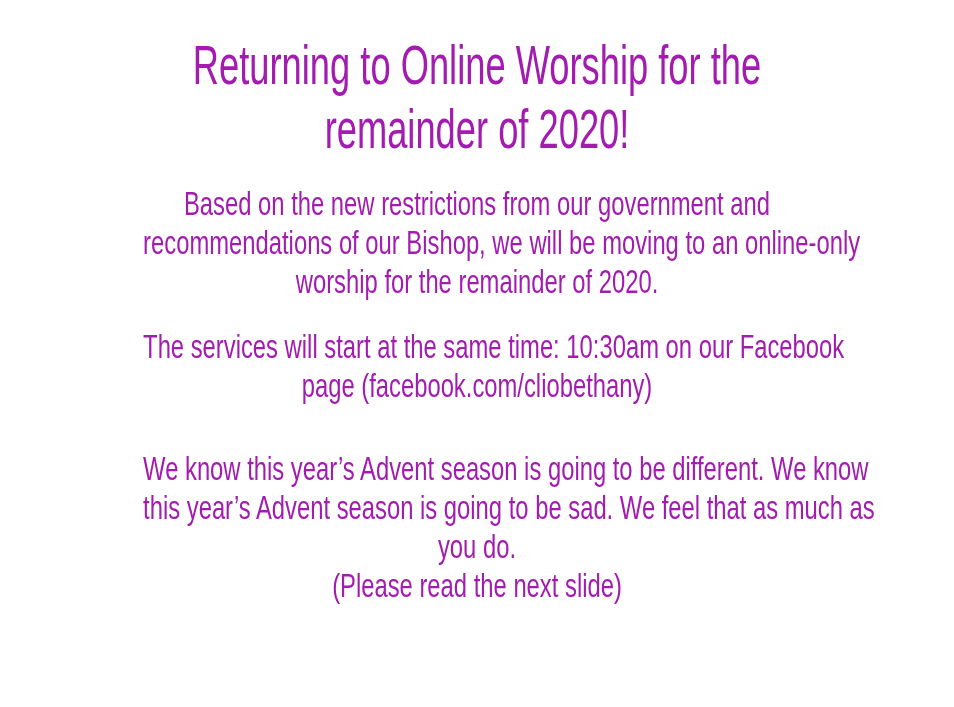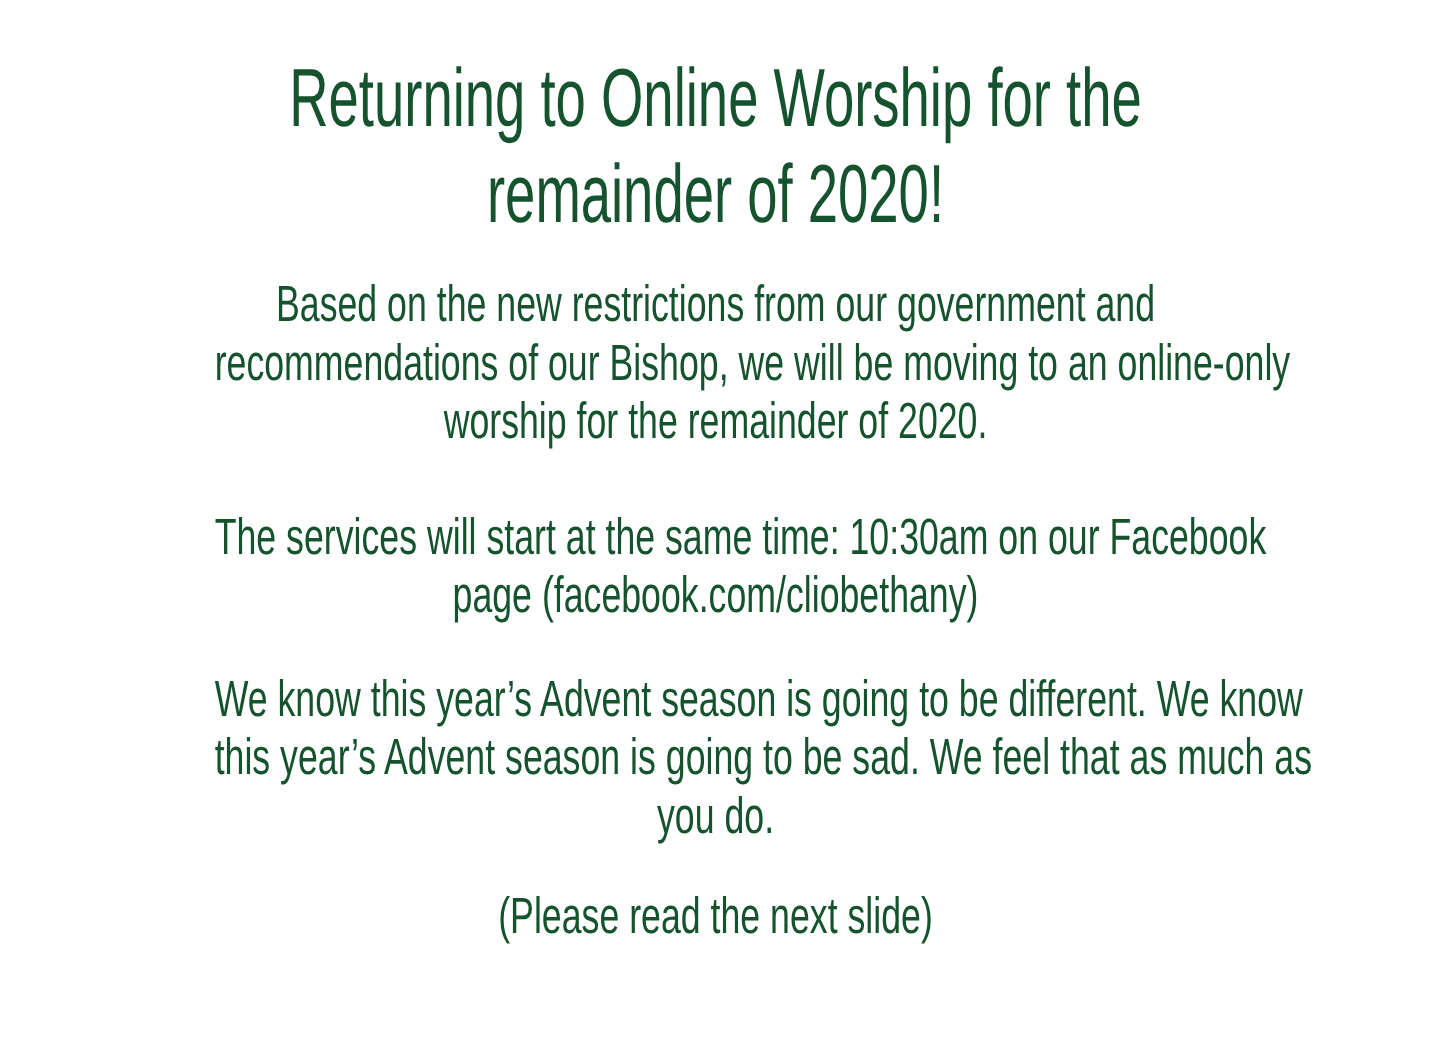--- a/index.html
+++ b/index.html
@@ -5,21 +5,21 @@
   html, body {
     margin: 0;
     padding: 0;
     background: #ffffff;
   }
   .slide {
     position: relative;
     width: 954px;
     height: 707px;
     background: #ffffff;
-    color: #14532d;
+    color: #a21caf;
     font-family: "Liberation Sans", sans-serif;
     overflow: hidden;
   }
   
   .line {
     display: block;
     text-align: center;
     white-space: nowrap;
     transform: scaleX(0.70);
     transform-origin: 50% 50%;
@@ -33,23 +33,23 @@
   .title .line {
     transform: scaleX(0.66);
   }
   .para {
     margin: 0;
     font-size: 34px;
     line-height: 39px;
     font-weight: 400;
   }
   .para-1 { margin-top: 23px; }
-  .para-2 { margin-top: 38px; }
-  .para-3 { margin-top: 30px; }
-  .para-4 { margin-top: 28px; }
+  .para-2 { margin-top: 26px; }
+  .para-3 { margin-top: 44px; }
+  .para-4 { }
 </style>
 </head>
 <body>
 
 <div class="slide">
 
   <h1 class="title">
     <span class="line">Returning to Online Worship for the</span>
     <span class="line">remainder of 2020!</span>
   </h1>

